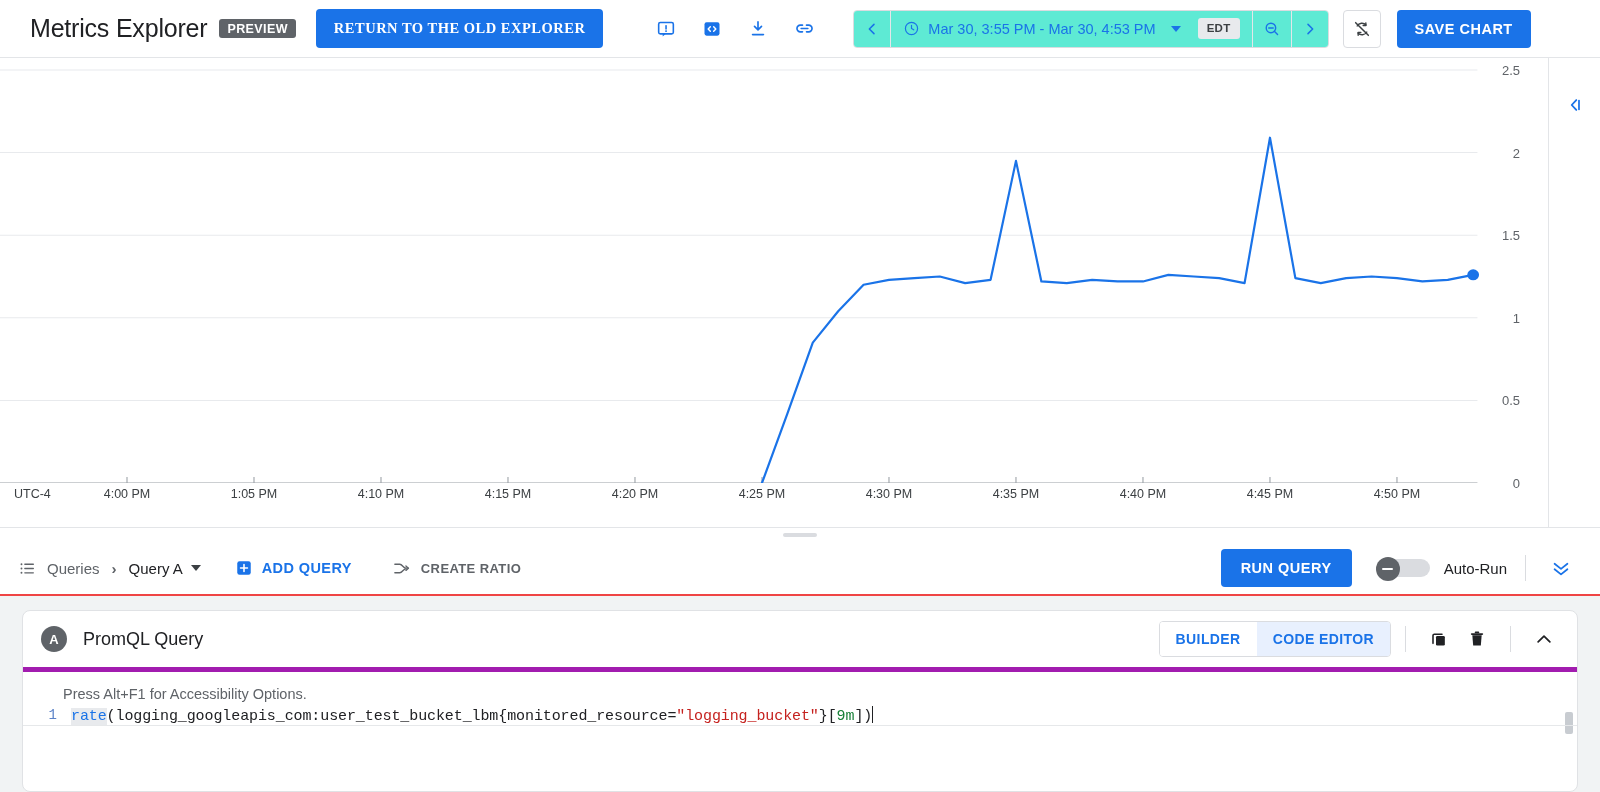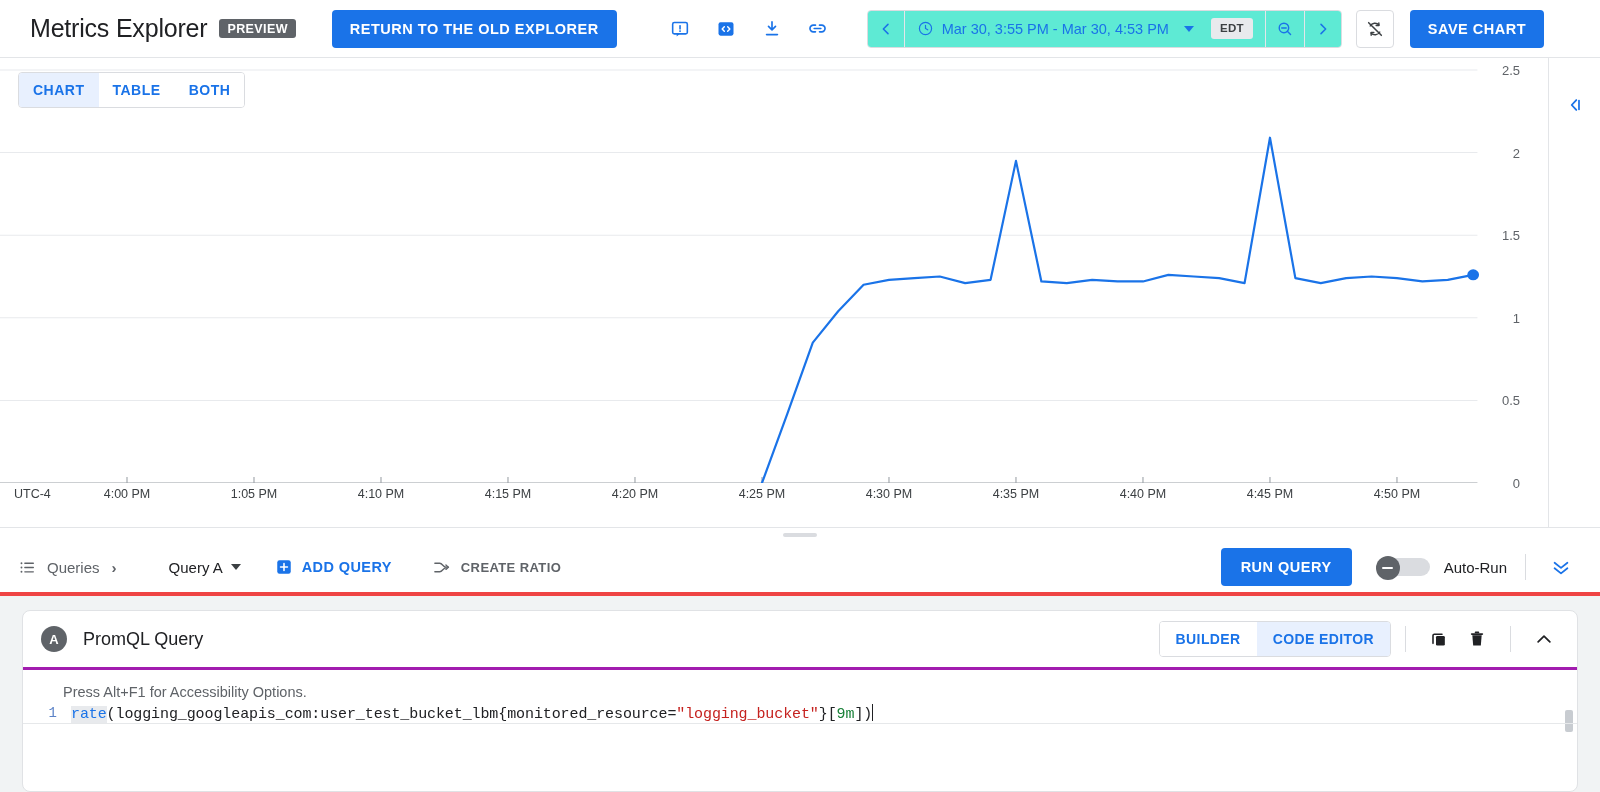--- a/index.html
+++ b/index.html
@@ -25,21 +25,21 @@
   .preview-chip {
     margin-left: 12px; background: #5f6368; color: #fff;
     font-size: 12.5px; font-weight: 700; letter-spacing: .4px;
     padding: 4px 8px 3px; border-radius: 3px; line-height: 1;
   }
   .btn-primary {
     background: #1a73e8; color: #fff; border: none; border-radius: 4px;
     font-family: inherit; font-size: 14.5px; font-weight: 700; letter-spacing: .5px;
     padding: 11px 18px; cursor: pointer; white-space: nowrap;
   }
-  .return-btn { margin-left: 36px; }
+  .return-btn { margin-left: 20px; font-family: Liberation Serif, serif; }
   .icon-btn {
     width: 38px; height: 38px; border: none; background: transparent;
     display: flex; align-items: center; justify-content: center;
     border-radius: 50%; cursor: pointer; padding: 0;
   }
   .icon-group { display: flex; align-items: center; gap: 8px; margin-left: 44px; }
 
   .range-group {
     display: flex; align-items: center; margin-left: 30px;
     border: 1px solid #dadce0; border-radius: 4px; height: 38px; overflow: hidden; background:#fff;
@@ -88,26 +88,26 @@
   .legend-dot { width: 10px; height: 10px; border-radius: 50%; background: #1a73e8; }
   .legend-text { font-size: 14.5px; color: #202124; white-space: nowrap; }
 
   
   .drag-row { height: 14px; display: flex; align-items: center; justify-content: center; background: #fff; }
   .drag-bar { width: 34px; height: 4px; border-radius: 2px; background: #dadce0; }
 
   
   .querybar {
     height: 54px; min-height: 54px; display: flex; align-items: center;
-    padding: 0 20px 0 18px; border-bottom: 4px solid #ef4444; background: #fff;
+    padding: 0 20px 0 18px; border-bottom: 2px solid #ef4444; background: #fff;
   }
   .qb-left { display: flex; align-items: center; gap: 0; }
   .qb-queries { color: #5f6368; font-size: 15px; margin-left: 10px; }
   .qb-sep { color: #5f6368; font-size: 15px; margin: 0 12px; font-weight: 700; }
-  .qb-querya { color: #202124; font-size: 15px; font-weight: 500; margin-left: 40px; }
+  .qb-querya { color: #202124; font-size: 15px; font-weight: 500; }
   .qb-caret { width: 0; height: 0; border-left: 5px solid transparent; border-right: 5px solid transparent; border-top: 6px solid #3c4043; margin-left: 8px; }
   .qb-add { display: flex; align-items: center; gap: 9px; margin-left: 34px; cursor: pointer; }
   .qb-add-label { color: #1a73e8; font-size: 14.5px; font-weight: 600; letter-spacing: .4px; }
   .qb-ratio { display: flex; align-items: center; gap: 10px; margin-left: 40px; cursor: pointer; }
   .qb-ratio-label { color: #5f6368; font-size: 13px; font-weight: 600; letter-spacing: .4px; }
   .qb-right { margin-left: auto; display: flex; align-items: center; }
   .run-btn { padding: 11px 20px; font-size: 14.5px; }
   .toggle-switch { position: relative; width: 54px; height: 22px; margin-left: 24px; cursor: pointer; }
   .toggle-track { position: absolute; left: 10px; top: 2px; width: 44px; height: 18px; border-radius: 9px; background: #dadce0; }
   .toggle-knob { position: absolute; left: 0; top: 0; width: 24px; height: 24px; border-radius: 50%; background: #5f6368;
@@ -123,21 +123,21 @@
   .avatar { width: 26px; height: 26px; border-radius: 50%; background: #5f6368; color: #fff;
             font-size: 13px; font-weight: 700; display: flex; align-items: center; justify-content: center; }
   .card-title { font-size: 18px; font-weight: 500; color: #202124; margin-left: 16px; }
   .card-head-right { margin-left: auto; display: flex; align-items: center; }
   .mode-seg { display: flex; border: 1px solid #dadce0; border-radius: 4px; overflow: hidden; }
   .mode-seg button { border: none; background: #fff; color: #1a73e8; font-family: inherit;
                      font-size: 14px; font-weight: 600; letter-spacing: .4px; padding: 9px 16px; cursor: pointer; }
   .mode-seg button.active { background: #e8f0fe; }
   .vsep { width: 1px; height: 26px; background: #dadce0; margin: 0 14px; }
 
-  .editor { border-top: 3px solid #a21caf; padding: 10px 0 0 0; position: relative; }
+  .editor { border-top: 5px solid #a21caf; padding: 10px 0 0 0; position: relative; }
   .a11y-hint { font-size: 14.5px; color: #5f6368; padding: 4px 0 4px 40px; }
   .code-row { display: flex; align-items: flex-start; padding-left: 12px; }
   .gutter { width: 22px; text-align: right; color: #5b82c7; font-size: 14px;
             font-family: "Liberation Mono", monospace; padding-top: 1px; user-select: none; }
   .code { font-family: "Liberation Mono", monospace; font-size: 15px; white-space: pre; margin-left: 14px; letter-spacing: -0.1px; }
   .tok-fn { color: #1a73e8; background: #e8eaed; }
   .tok-plain { color: #202124; }
   .tok-str { color: #c5221f; }
   .tok-num { color: #188038; }
   .caretbar { display: inline-block; width: 1px; height: 17px; background: #202124; vertical-align: -3px; }
@@ -223,25 +223,20 @@
         <path d="M4.4 4.4 19.6 19.6" stroke="#3c4043" stroke-width="1.8" stroke-linecap="round"></path>
       </svg>
     </button>
 
     <button class="btn-primary save-btn">SAVE CHART</button>
   </div>
 
   <div class="chart-wrap">
     <div class="chart-main">
 
-      <div class="toggle-seg">
-        <button class="active">CHART</button>
-        <button>TABLE</button>
-        <button>BOTH</button>
-      </div>
 
       <div class="plot">
         <svg id="plot-svg" viewBox="0 0 1448 425" preserveAspectRatio="none" aria-hidden="true">
             <line x1="0" y1="425" x2="1382" y2="425" stroke="#9aa0a6" stroke-width="1.2"></line>
             <line x1="0" y1="342.4" x2="1382" y2="342.4" stroke="#e8eaed" stroke-width="1"></line>
             <line x1="0" y1="259.79999999999995" x2="1382" y2="259.79999999999995" stroke="#e8eaed" stroke-width="1"></line>
             <line x1="0" y1="177.20000000000002" x2="1382" y2="177.20000000000002" stroke="#e8eaed" stroke-width="1"></line>
             <line x1="0" y1="94.59999999999997" x2="1382" y2="94.59999999999997" stroke="#e8eaed" stroke-width="1"></line>
             <line x1="0" y1="12" x2="1382" y2="12" stroke="#e8eaed" stroke-width="1"></line>
             <line x1="118.79310344827587" y1="425" x2="118.79310344827587" y2="419" stroke="#9aa0a6" stroke-width="1"></line>

